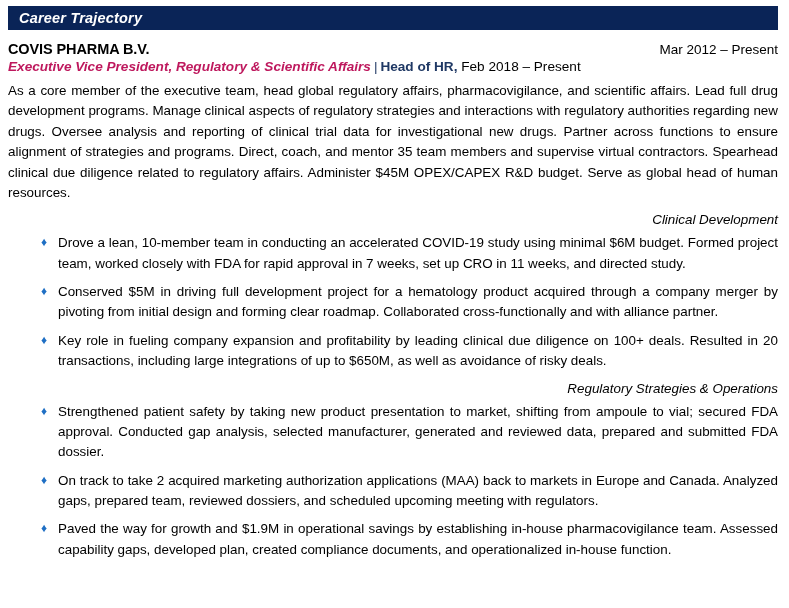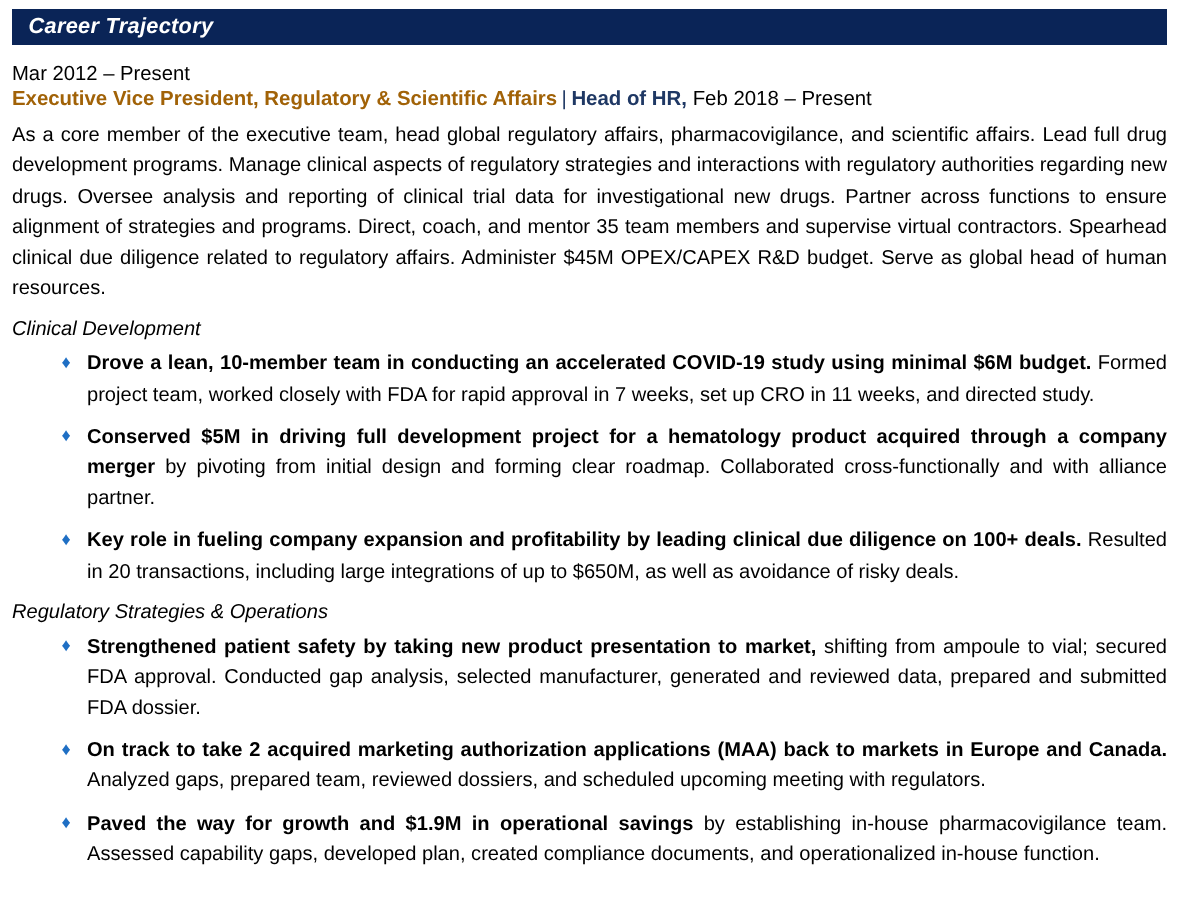--- a/index.html
+++ b/index.html
@@ -93,20 +93,21 @@
     line-height: 1.52;
     text-align: justify;
     margin-bottom: 9px;
   }
 
   
   .subsection-title {
     font-style: italic;
     font-size: 13.4px;
     margin-bottom: 6px;
+    text-align: right;
   }
 
   .bullet-list {
     list-style: none;
     margin: 0 0 9px 0;
     padding: 0;
   }
   .bullet-item {
     position: relative;
     padding-left: 50px;
@@ -120,42 +121,43 @@
   }
   .bullet-marker {
     position: absolute;
     left: 33px;
     top: 0px;
     color: #1F6FC4;
     font-size: 12px;
     line-height: 1.52;
   }
   .bullet-lead {
-    font-weight: bold;
+    font-weight: normal;
   }
   .bullet-rest {
     font-weight: normal;
   }
 </style>
 </head>
 <body>
 
 <div class="page">
 
   <div class="section-bar" style="background: rgb(10, 36, 87);">
     <span class="section-bar-title" style="color: rgb(255, 255, 255);">Career Trajectory</span>
   </div>
 
   <div class="company-row">
+    <span class="company-name">COVIS PHARMA B.V.</span>
     <span class="company-dates">Mar 2012 – Present</span>
   </div>
 
 
   <div class="role-line">
-    <span class="role-title" style="color: #a16207;">Executive Vice President, Regulatory &amp; Scientific Affairs</span><span class="role-sep" style="color: rgb(31, 56, 100);">|</span><span class="role-secondary" style="color: rgb(31, 56, 100);">Head of HR,</span> <span class="role-dates">Feb 2018 – Present</span>
+    <span class="role-title" style="color: #be185d; font-style: italic;">Executive Vice President, Regulatory &amp; Scientific Affairs</span><span class="role-sep" style="color: rgb(31, 56, 100);">|</span><span class="role-secondary" style="color: rgb(31, 56, 100);">Head of HR,</span> <span class="role-dates">Feb 2018 – Present</span>
   </div>
 
   <div class="summary">As a core member of the executive team, head global regulatory affairs, pharmacovigilance, and scientific affairs. Lead full drug development programs. Manage clinical aspects of regulatory strategies and interactions with regulatory authorities regarding new drugs. Oversee analysis and reporting of clinical trial data for investigational new drugs. Partner across functions to ensure alignment of strategies and programs. Direct, coach, and mentor 35 team members and supervise virtual contractors. Spearhead clinical due diligence related to regulatory affairs. Administer $45M OPEX/CAPEX R&amp;D budget. Serve as global head of human resources.</div>
 
   <div id="subsections-container">
       <div class="subsection-title">Clinical Development</div>
       <ul class="bullet-list">
         <li class="bullet-item"><span class="bullet-marker" style="color: rgb(31, 111, 196);">♦</span><span class="bullet-lead">Drove a lean, 10-member team in conducting an accelerated COVID-19 study using minimal $6M budget.</span><span class="bullet-rest"> Formed project team, worked closely with FDA for rapid approval in 7 weeks, set up CRO in 11 weeks, and directed study.</span></li>
         <li class="bullet-item"><span class="bullet-marker" style="color: rgb(31, 111, 196);">♦</span><span class="bullet-lead">Conserved $5M in driving full development project for a hematology product acquired through a company merger</span><span class="bullet-rest"> by pivoting from initial design and forming clear roadmap. Collaborated cross-functionally and with alliance partner.</span></li>
         <li class="bullet-item"><span class="bullet-marker" style="color: rgb(31, 111, 196);">♦</span><span class="bullet-lead">Key role in fueling company expansion and profitability by leading clinical due diligence on 100+ deals.</span><span class="bullet-rest"> Resulted in 20 transactions, including large integrations of up to $650M, as well as avoidance of risky deals.</span></li>

